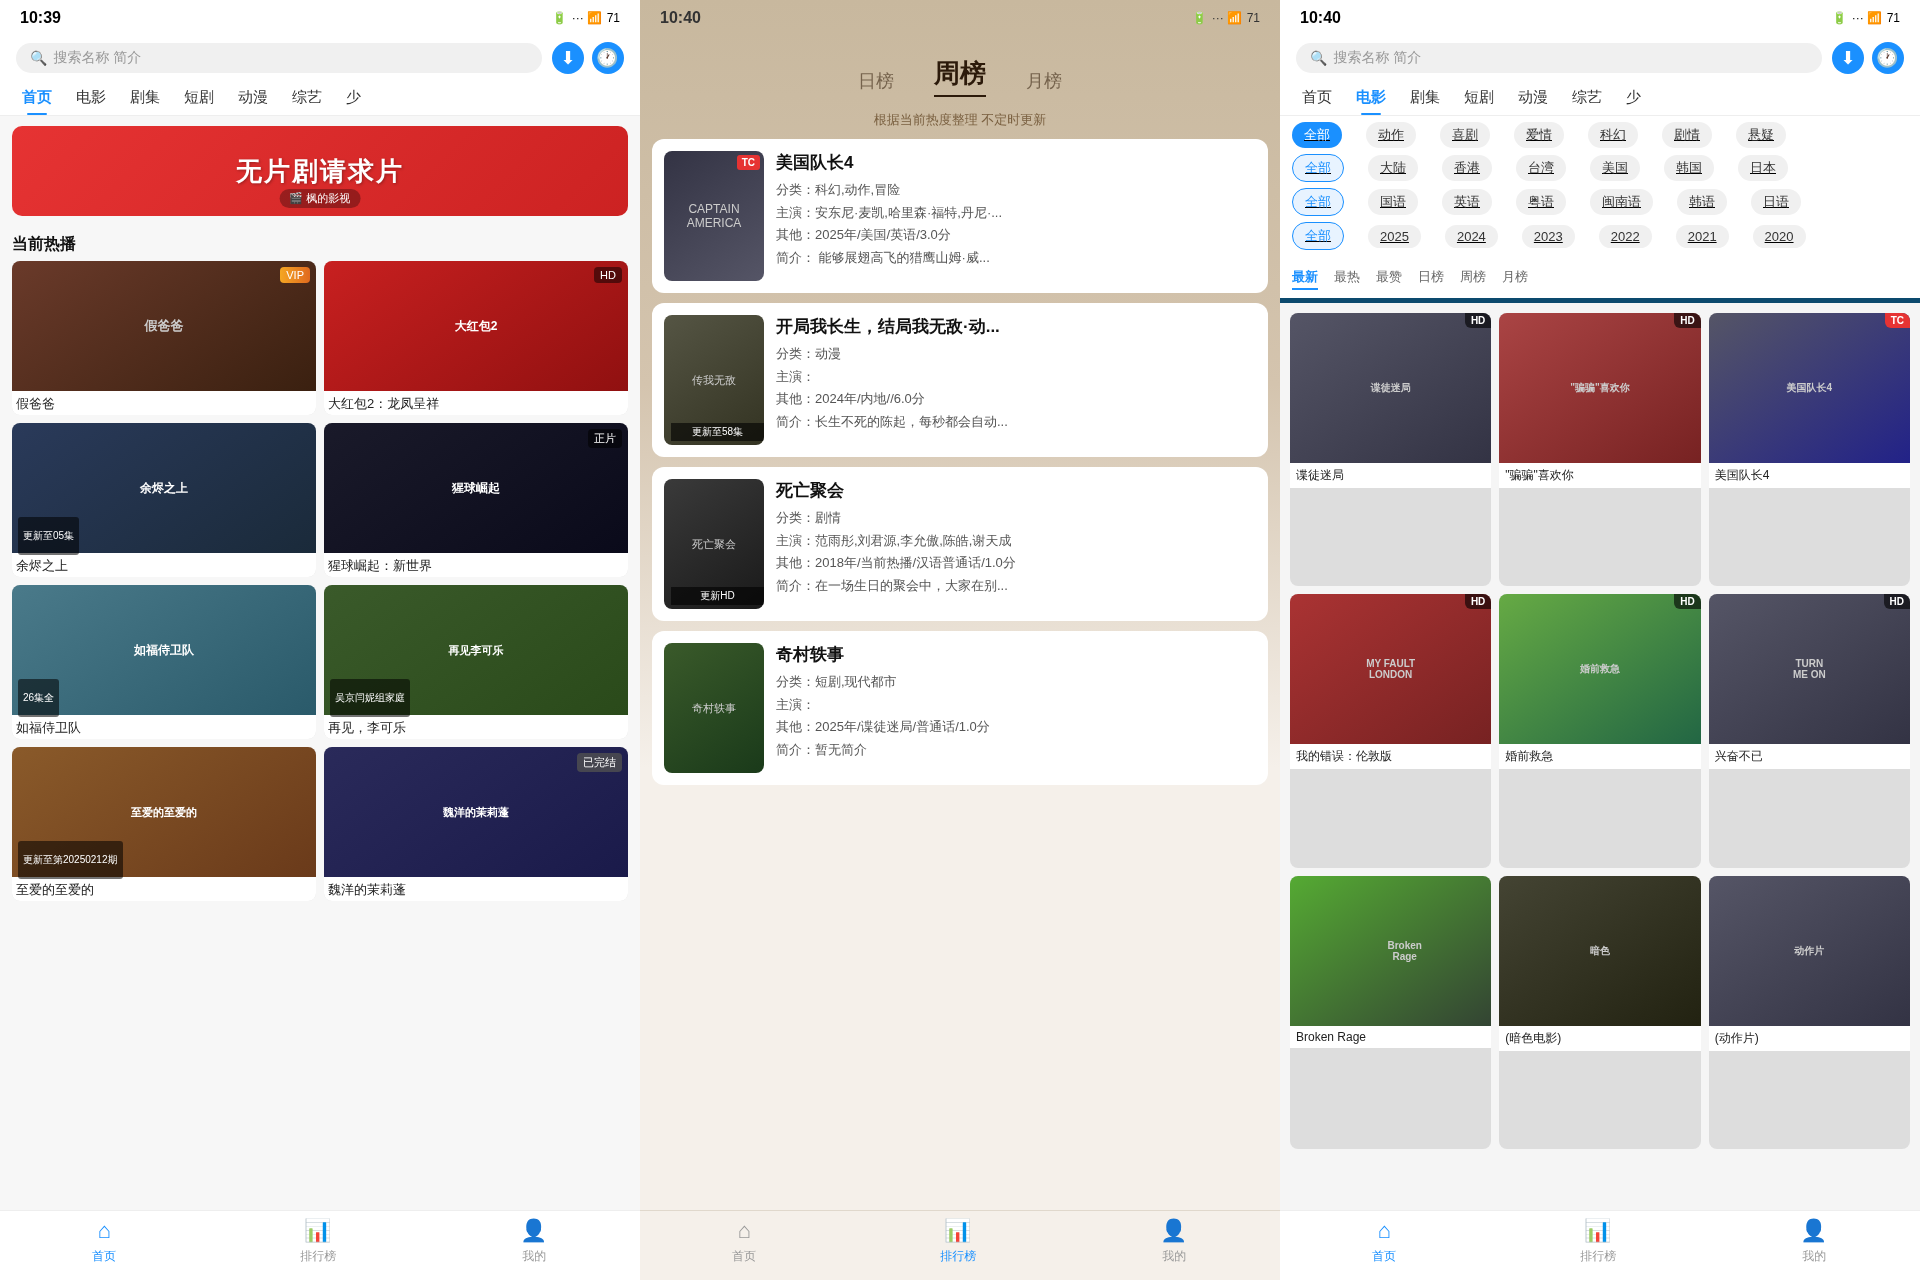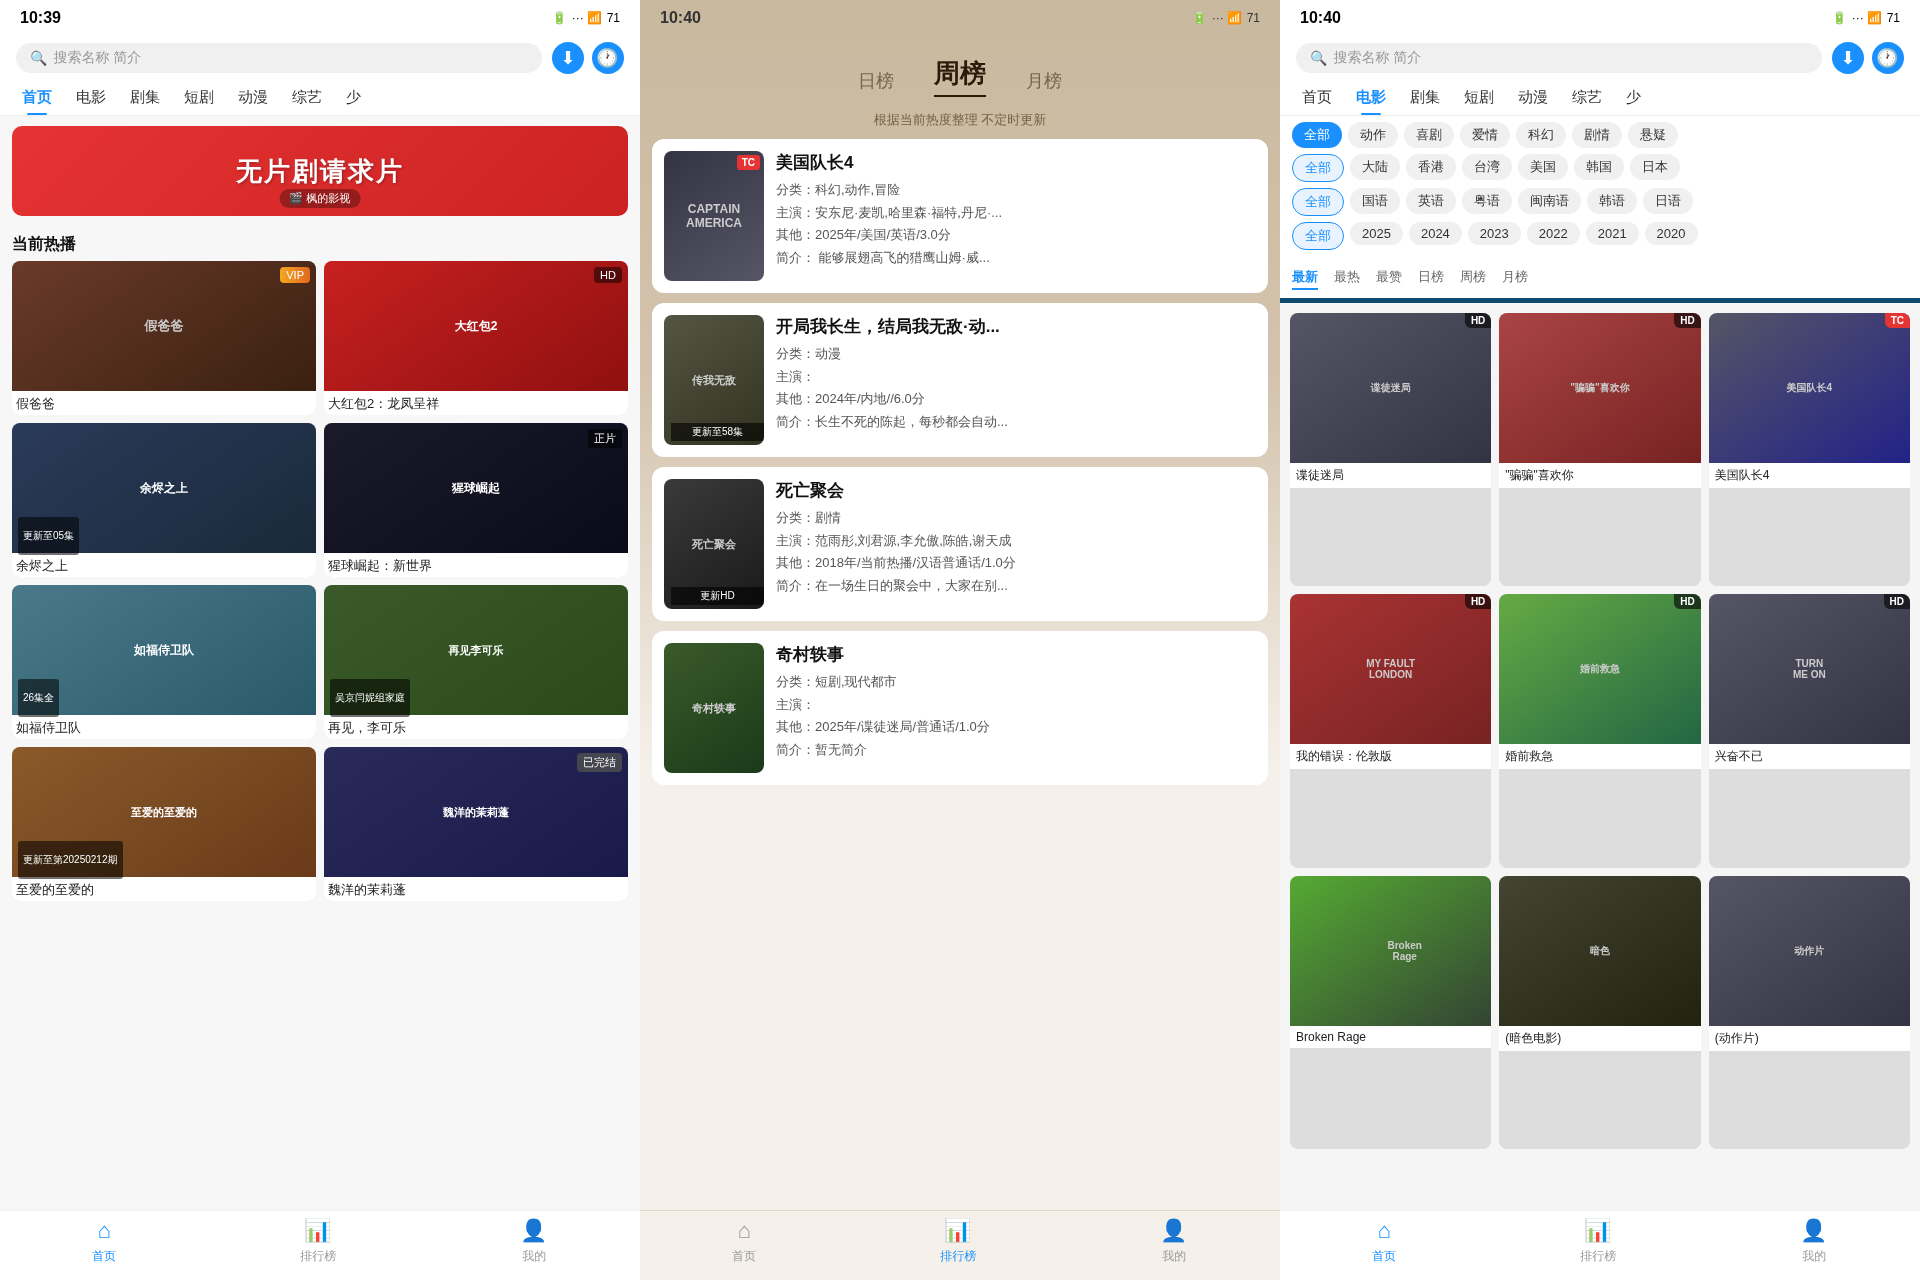--- a/index.html
+++ b/index.html
@@ -253,21 +253,21 @@
       height: 130px;
       border-radius: 8px;
       flex-shrink: 0;
       position: relative;
       overflow: hidden;
     }
     .ranking-poster-bg {
       width: 100%;
       height: 100%;
       display: flex; align-items: center; justify-content: center;
-      font-size: 11px; color: #fff; font-weight: 700;
+      font-size: 11px; color: #fff; font-weight: 400;
     }
     .poster-update-badge {
       position: absolute; bottom: 4px; left: 7px; right: 0;
       background: rgba(0,0,0,0.6);
       color: #fff; font-size: 10px;
       padding: 2px 4px; text-align: center;
     }
     .ranking-info { flex: 1; }
     .ranking-info-title {
       font-size: 17px;
@@ -286,23 +286,24 @@
     #panel3 { background: #f5f5f5; }
     #panel3 .status-bar { background: #fff; }
 
     .filter-section {
       background: #fff;
       padding: 6px 12px;
     }
     .filter-row {
       display: flex;
       flex-wrap: wrap;
-      gap: 6px;
+      gap: 24px;
       margin-bottom: 6px;
-      align-items: flex-start;
+      align-items: center;
+      text-decoration: underline;
     }
     .filter-chip {
       padding: 4px 12px;
       border-radius: 16px;
       font-size: 13px;
       color: #333;
       cursor: pointer;
       background: #f0f0f0;
     }
     .filter-chip.active {

